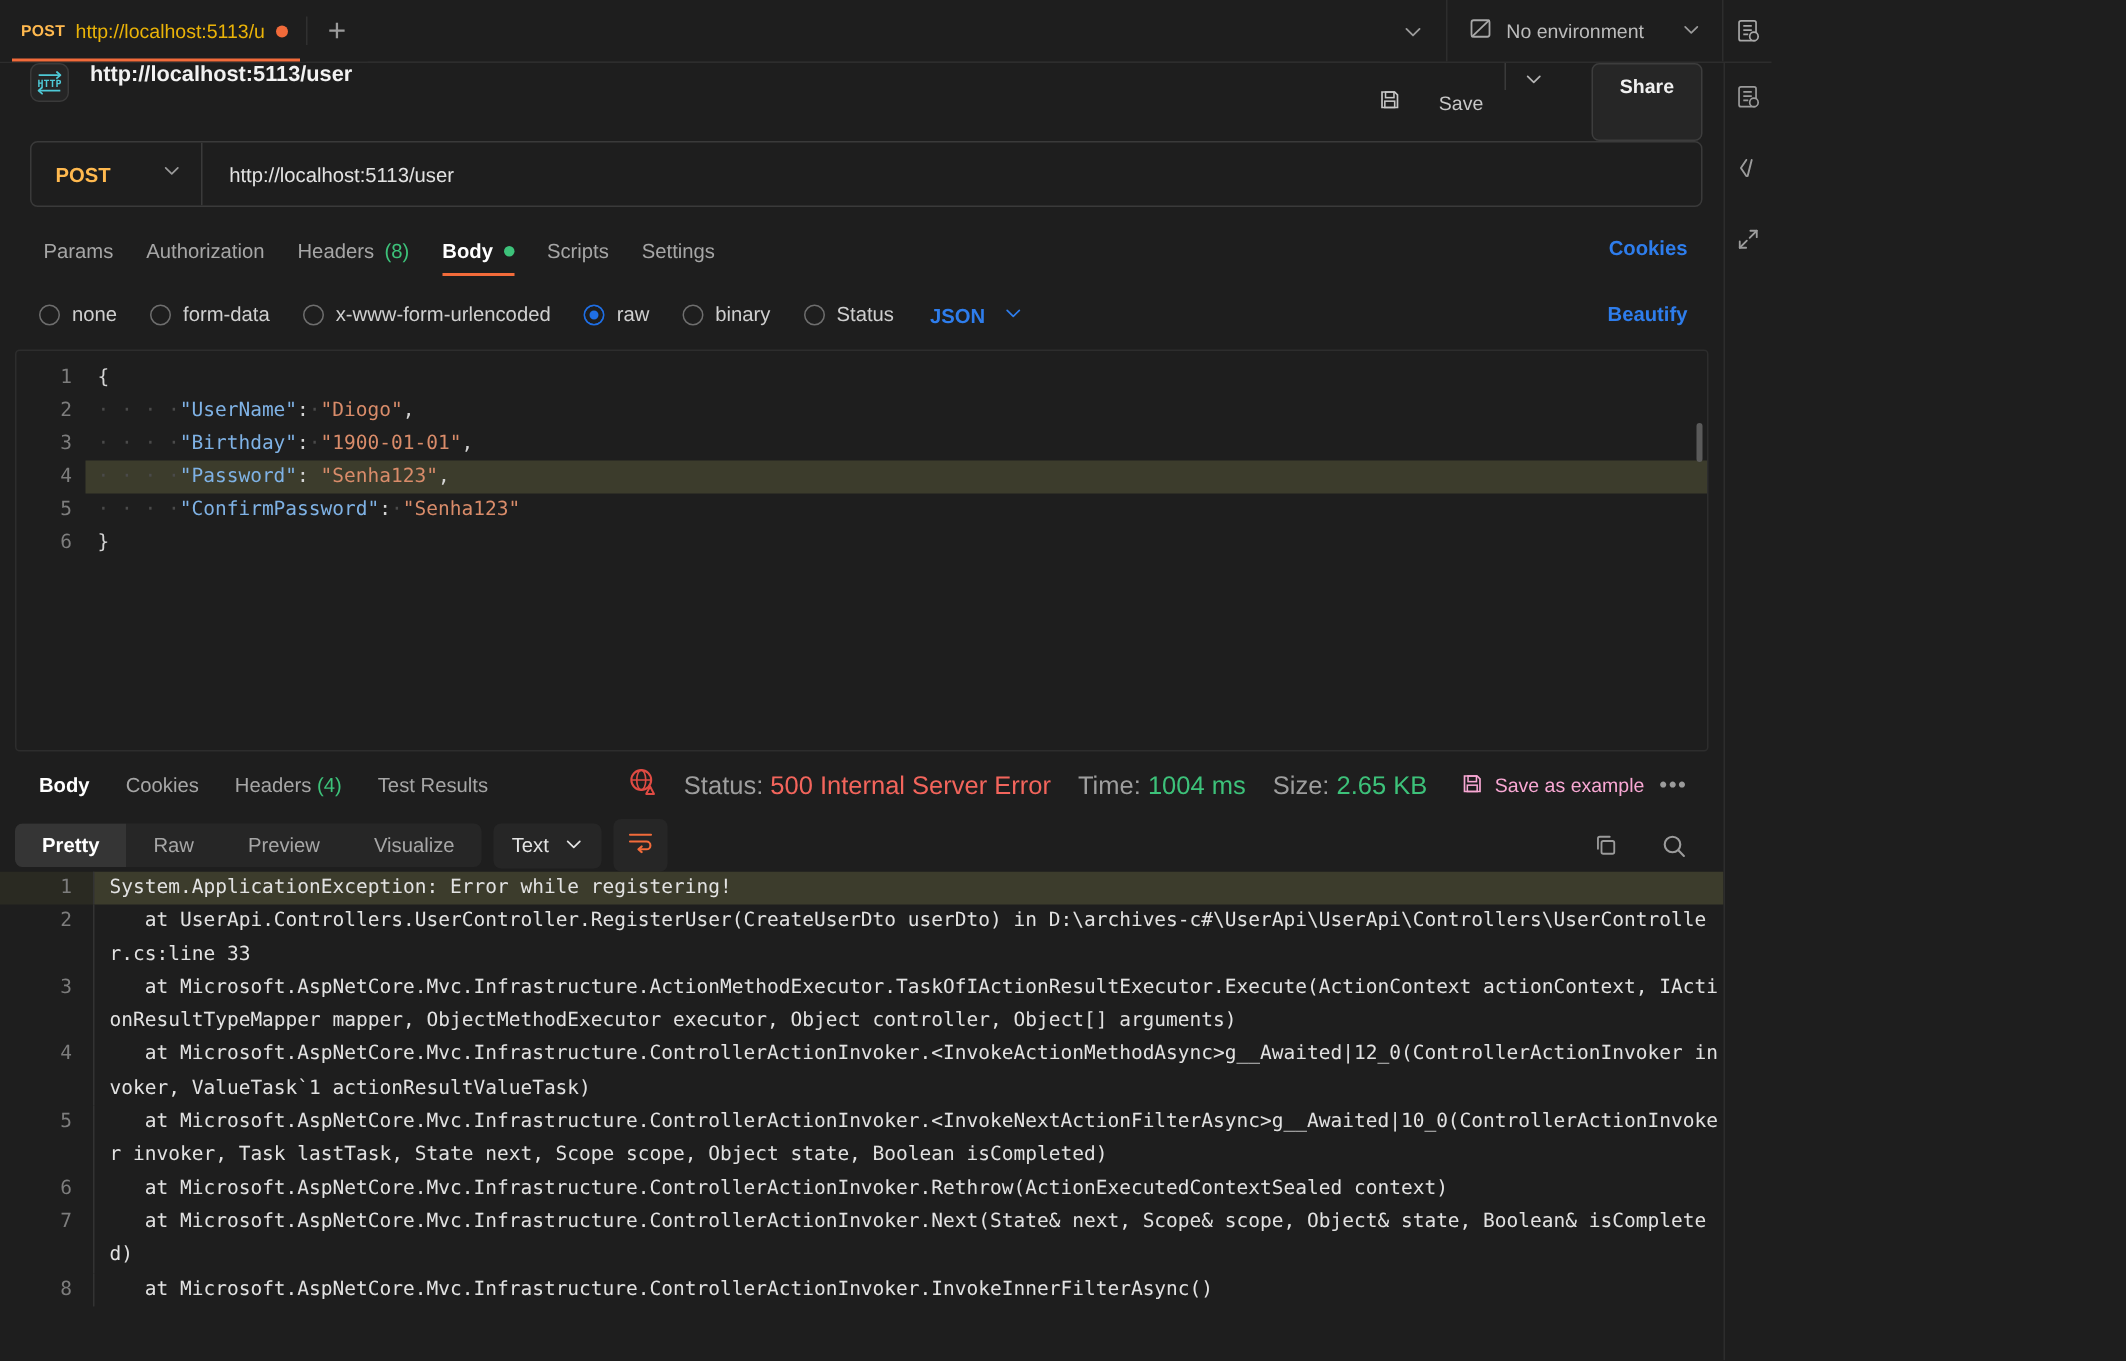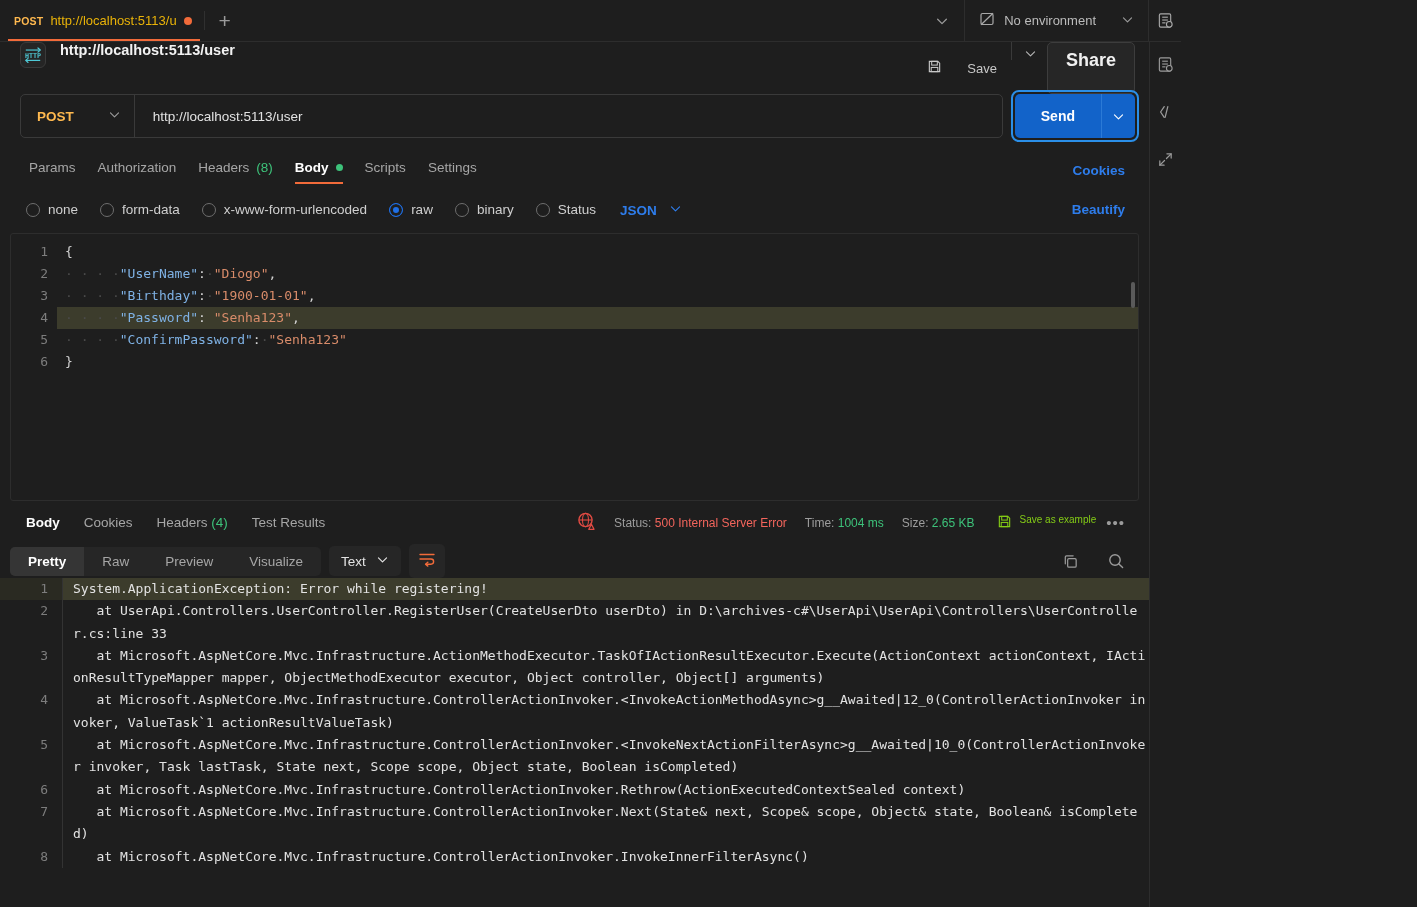--- a/index.html
+++ b/index.html
@@ -74,22 +74,22 @@
   }
   .req-title { margin-left: 14px; font-size: 14.5px; font-weight: 700; color: #f2f2f2; }
   .req-head-spacer { flex: 1 1 auto; }
   .save-btn {
     display: flex; align-items: center; gap: 25px; padding: 5px 10px;
     color: #c8c8c8; font-size: 13px; cursor: pointer; border-radius: 4px;
   }
   .save-sep { width: 1px; height: 18px; background: #3a3a3a; margin: 0 4px; }
   .save-chev { padding: 4px 8px; color: #b5b5b5; cursor: pointer; }
   .share-btn {
-    margin-left: 2px; padding: 7px 18px; border: 1px solid #3d3d3d; border-radius: 5px;
-    background: #262626; color: #f0f0f0; font-size: 18px; font-weight: 600; cursor: pointer;
+    margin-left: 24px; padding: 7px 18px; border: 1px solid #3d3d3d; border-radius: 5px;
+    background: #262626; color: #f0f0f0; font-size: 13px; font-weight: 600; cursor: pointer;
   }
 
   
   .urlrow { display: flex; align-items: center; padding: 0 14px 0 20px; gap: 12px; }
   .urlbox {
     flex: 1 1 auto; display: flex; align-items: stretch; height: 44px;
     border: 1px solid #3a3a3a; border-radius: 5px; background: #1e1e1e; overflow: hidden;
   }
   .method-sel {
     display: flex; align-items: center; gap: 34px; padding: 0 13px 0 16px;
@@ -111,21 +111,21 @@
     border-radius: 5px 0 0 5px; cursor: pointer;
   }
   .send-chev {
     background: #1263c9; color: #fff; width: 34px; height: 44px;
     display: flex; align-items: center; justify-content: center;
     border-radius: 0 5px 5px 0; border-left: 1px solid #2b7ad6; cursor: pointer;
   }
 
   
   .reqtabs {
-    display: flex; align-items: center; padding: 0 14px 0 18px; margin-top: 14px;
+    display: flex; padding: 0 14px 0 18px; margin-top: 14px;
   }
   .rtab {
     position: relative; padding: 8px 11px 13px; font-size: 13.5px; color: #a6a6a6; cursor: pointer;
     display: flex; align-items: center; gap: 7px;
   }
   .rtab.active { color: #fff; font-weight: 600; }
   .rtab.active::after {
     content: ""; position: absolute; left: 11px; right: 11px; bottom: 4px; height: 2px; background: #f26b3a;
   }
   .rtab .count { color: #3dc27a; }
@@ -162,25 +162,25 @@
     position: absolute; right: 3px; top: 48px; width: 4px; height: 26px;
     background: #5a5a5a; border-radius: 2px;
   }
 
   
   .resp-meta { display: flex; align-items: center; padding: 10px 14px 10px 14px; }
   .rsp-tab { padding: 4px 12px; font-size: 13.5px; color: #a6a6a6; cursor: pointer; }
   .rsp-tab.active { color: #fff; font-weight: 700; }
   .rsp-tab .count { color: #3dc27a; }
   .rm-spacer { flex: 1 1 auto; }
-  .status-grp { display: flex; align-items: center; gap: 18px; font-size: 12px; }
+  .status-grp { display: flex; align-items: center; gap: 18px; font-size: 17px; }
   .status-grp .lbl { color: #9e9e9e; }
   .val-red { color: #f3655c; }
   .val-green { color: #3dc27a; }
-  .save-ex { display: flex; gap: 8px; color: #84cc16; font-size: 10px; margin-left: 22px; cursor: pointer; }
+  .save-ex { display: flex; align-items: center; gap: 8px; color: #f9a8d4; font-size: 13px; margin-left: 22px; cursor: pointer; }
   .dots { color: #9b9b9b; letter-spacing: 1px; font-size: 15px; padding: 0 10px; cursor: pointer; }
 
   
   .resp-tools { display: flex; align-items: center; padding: 0 14px 0 10px; gap: 8px; }
   .seg {
     display: flex; background: #262626; border-radius: 5px; overflow: hidden; text-align: right;
   }
   .seg div { padding: 7px 18px; font-size: 13.5px; color: #a6a6a6; cursor: pointer; }
   .seg div.active { background: #353535; color: #fff; font-weight: 600; }
   .pill {
@@ -322,29 +322,20 @@
       <div class="urlbox">
         <div class="method-sel">
           <span class="m">POST</span>
           <span class="chev">
             <svg width="13" height="13" viewBox="0 0 16 16">
                 <path d="M3 6l5 5 5-5" stroke="currentColor" stroke-width="1.4" fill="none" stroke-linecap="round" stroke-linejoin="round"></path>
               </svg>
           </span>
         </div>
         <div class="url-input">http://localhost:5113/user</div>
-      </div>
-      <div class="sendwrap">
-        <div class="send-focus"></div>
-        <div class="send-btn">Send</div>
-        <div class="send-chev">
-          <svg width="13" height="13" viewBox="0 0 16 16">
-              <path d="M3 6l5 5 5-5" stroke="currentColor" stroke-width="1.4" fill="none" stroke-linecap="round" stroke-linejoin="round"></path>
-            </svg>
-        </div>
       </div>
     </div>
 
     <div class="reqtabs">
       <div class="rtab">
         <span>Params</span>
       </div>
       <div class="rtab">
         <span>Authorization</span>
       </div>

